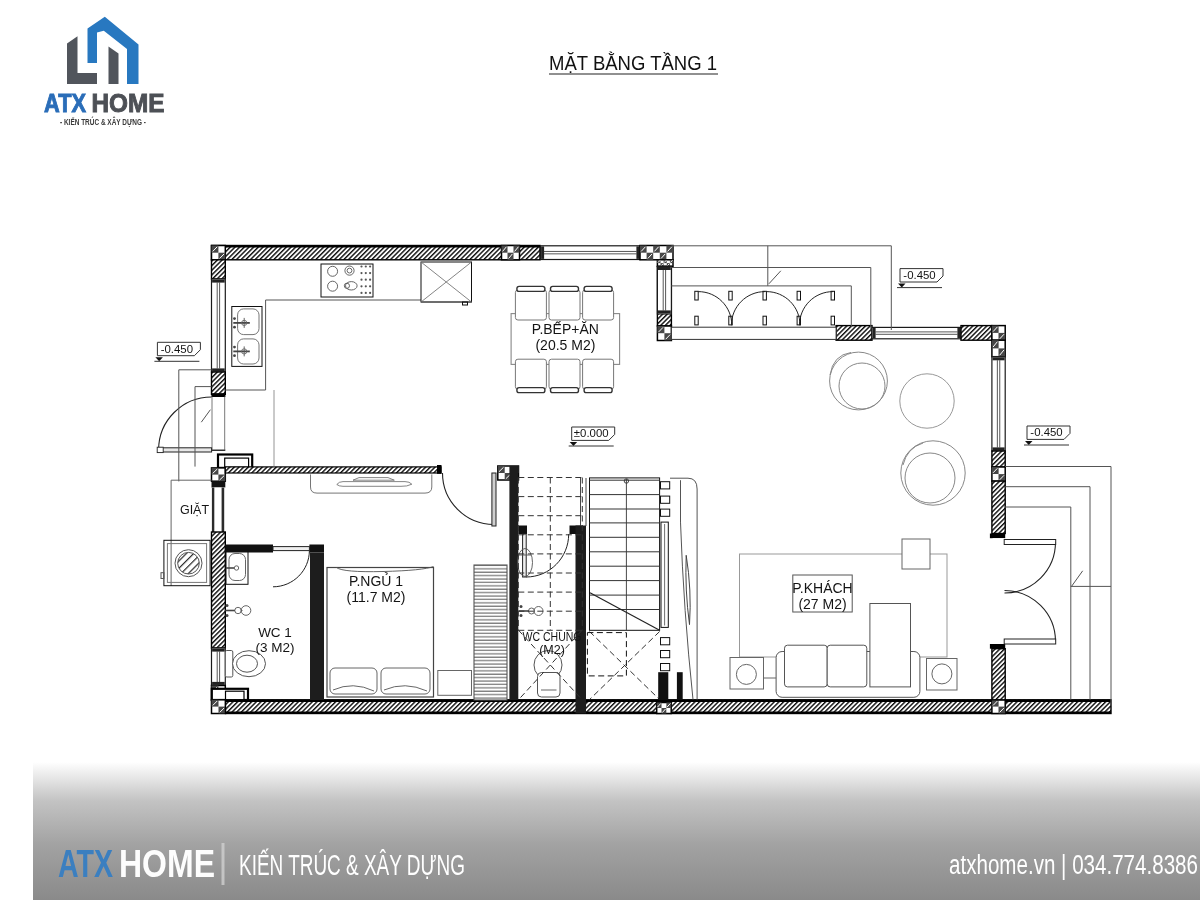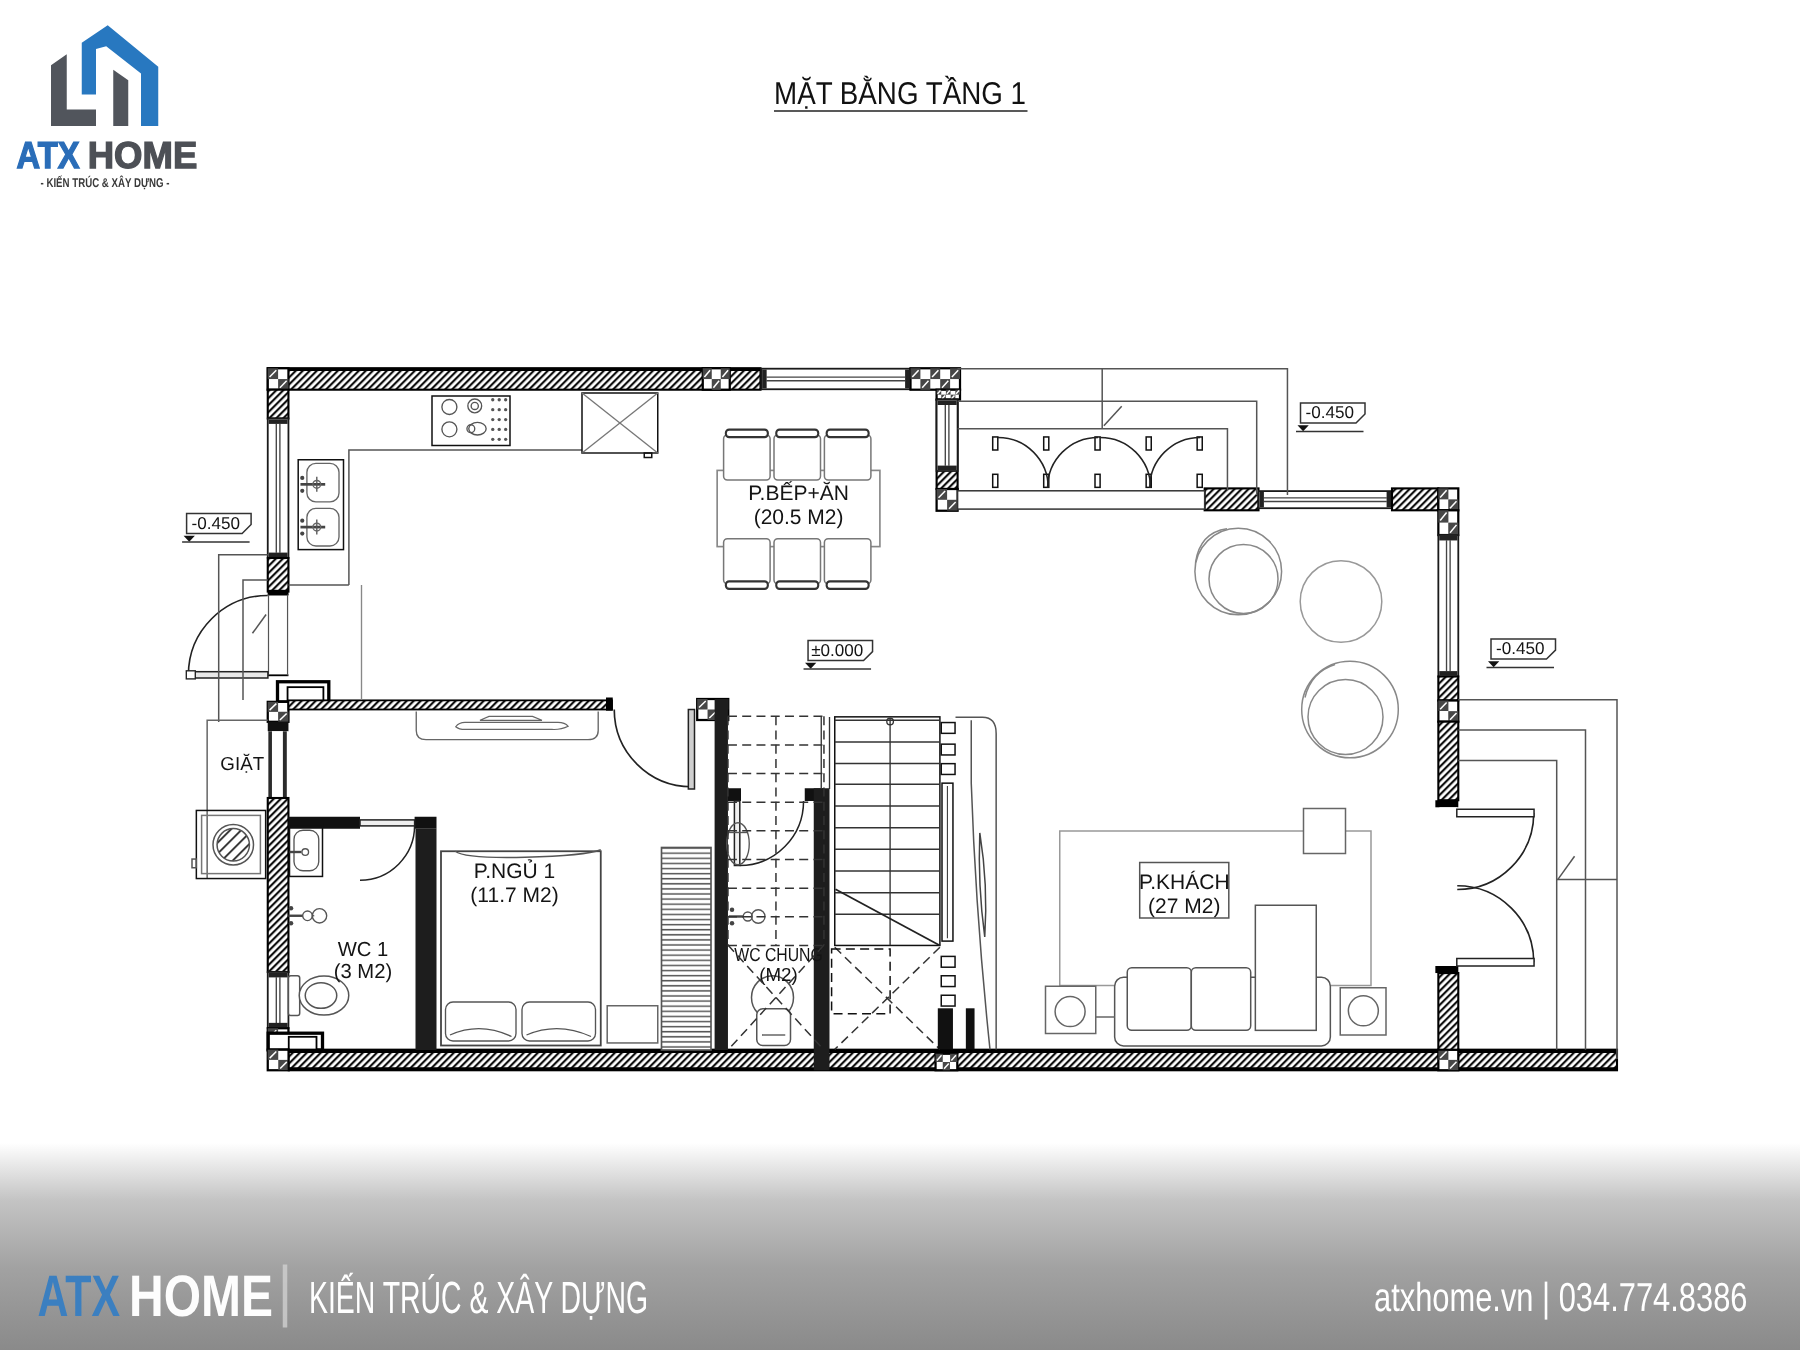--- a/index.html
+++ b/index.html
@@ -1,16 +1,16 @@
 <!DOCTYPE html>
 <html><head><meta charset="utf-8">
 <style>
  html,body{margin:0;padding:0;background:#fff;}
  svg text{font-family:"Liberation Sans",sans-serif;}
- .w{width:1132px;height:900px;position:relative;}
+ .w{width:1132px;height:900px;position:relative;margin-left:33px;}
 </style></head><body>
 <div class="w">
 <svg width="1200" height="900" viewBox="0 0 1200 900">
 <defs>
  <pattern id="wh" patternUnits="userSpaceOnUse" width="3.3" height="3.3" patternTransform="rotate(45)">
    <rect width="3.3" height="3.3" fill="#fff"></rect>
    <line x1="0.4" y1="0" x2="0.4" y2="3.3" stroke="#121212" stroke-width="2.1"></line>
  </pattern>
  <pattern id="wh2" patternUnits="userSpaceOnUse" width="5.2" height="5.2" patternTransform="rotate(45)">
    <rect width="5.2" height="5.2" fill="#fff"></rect>

